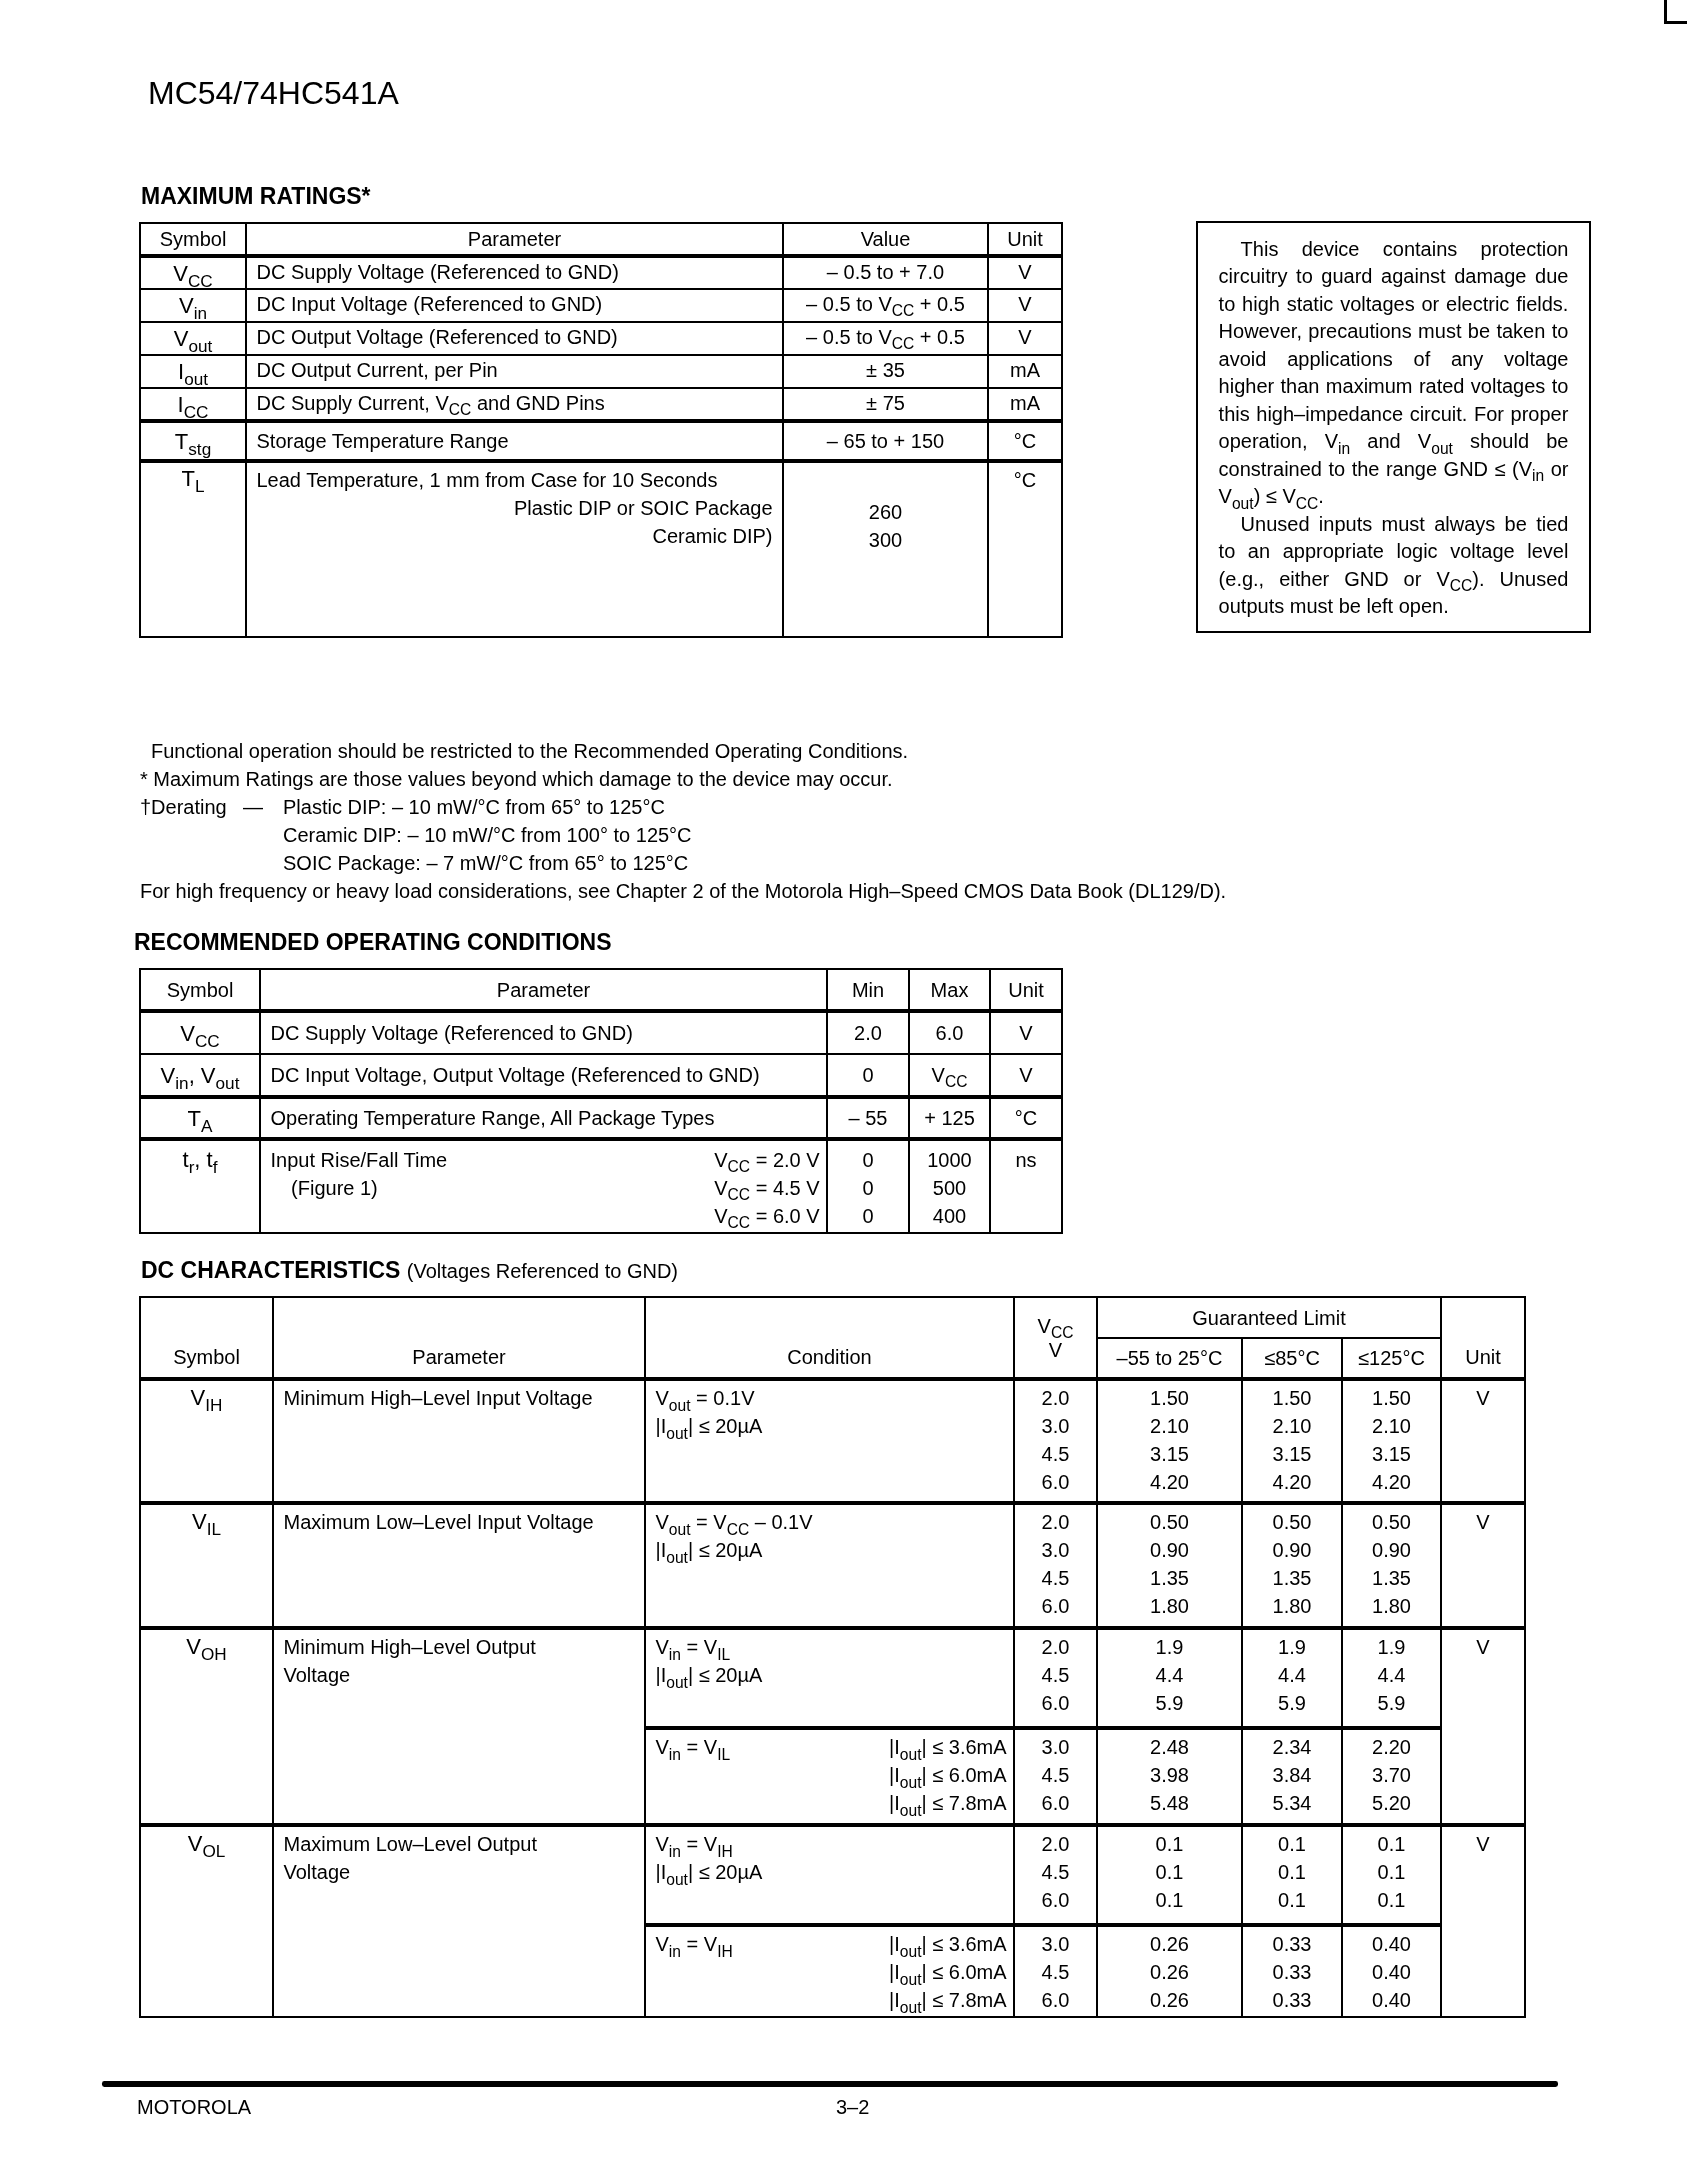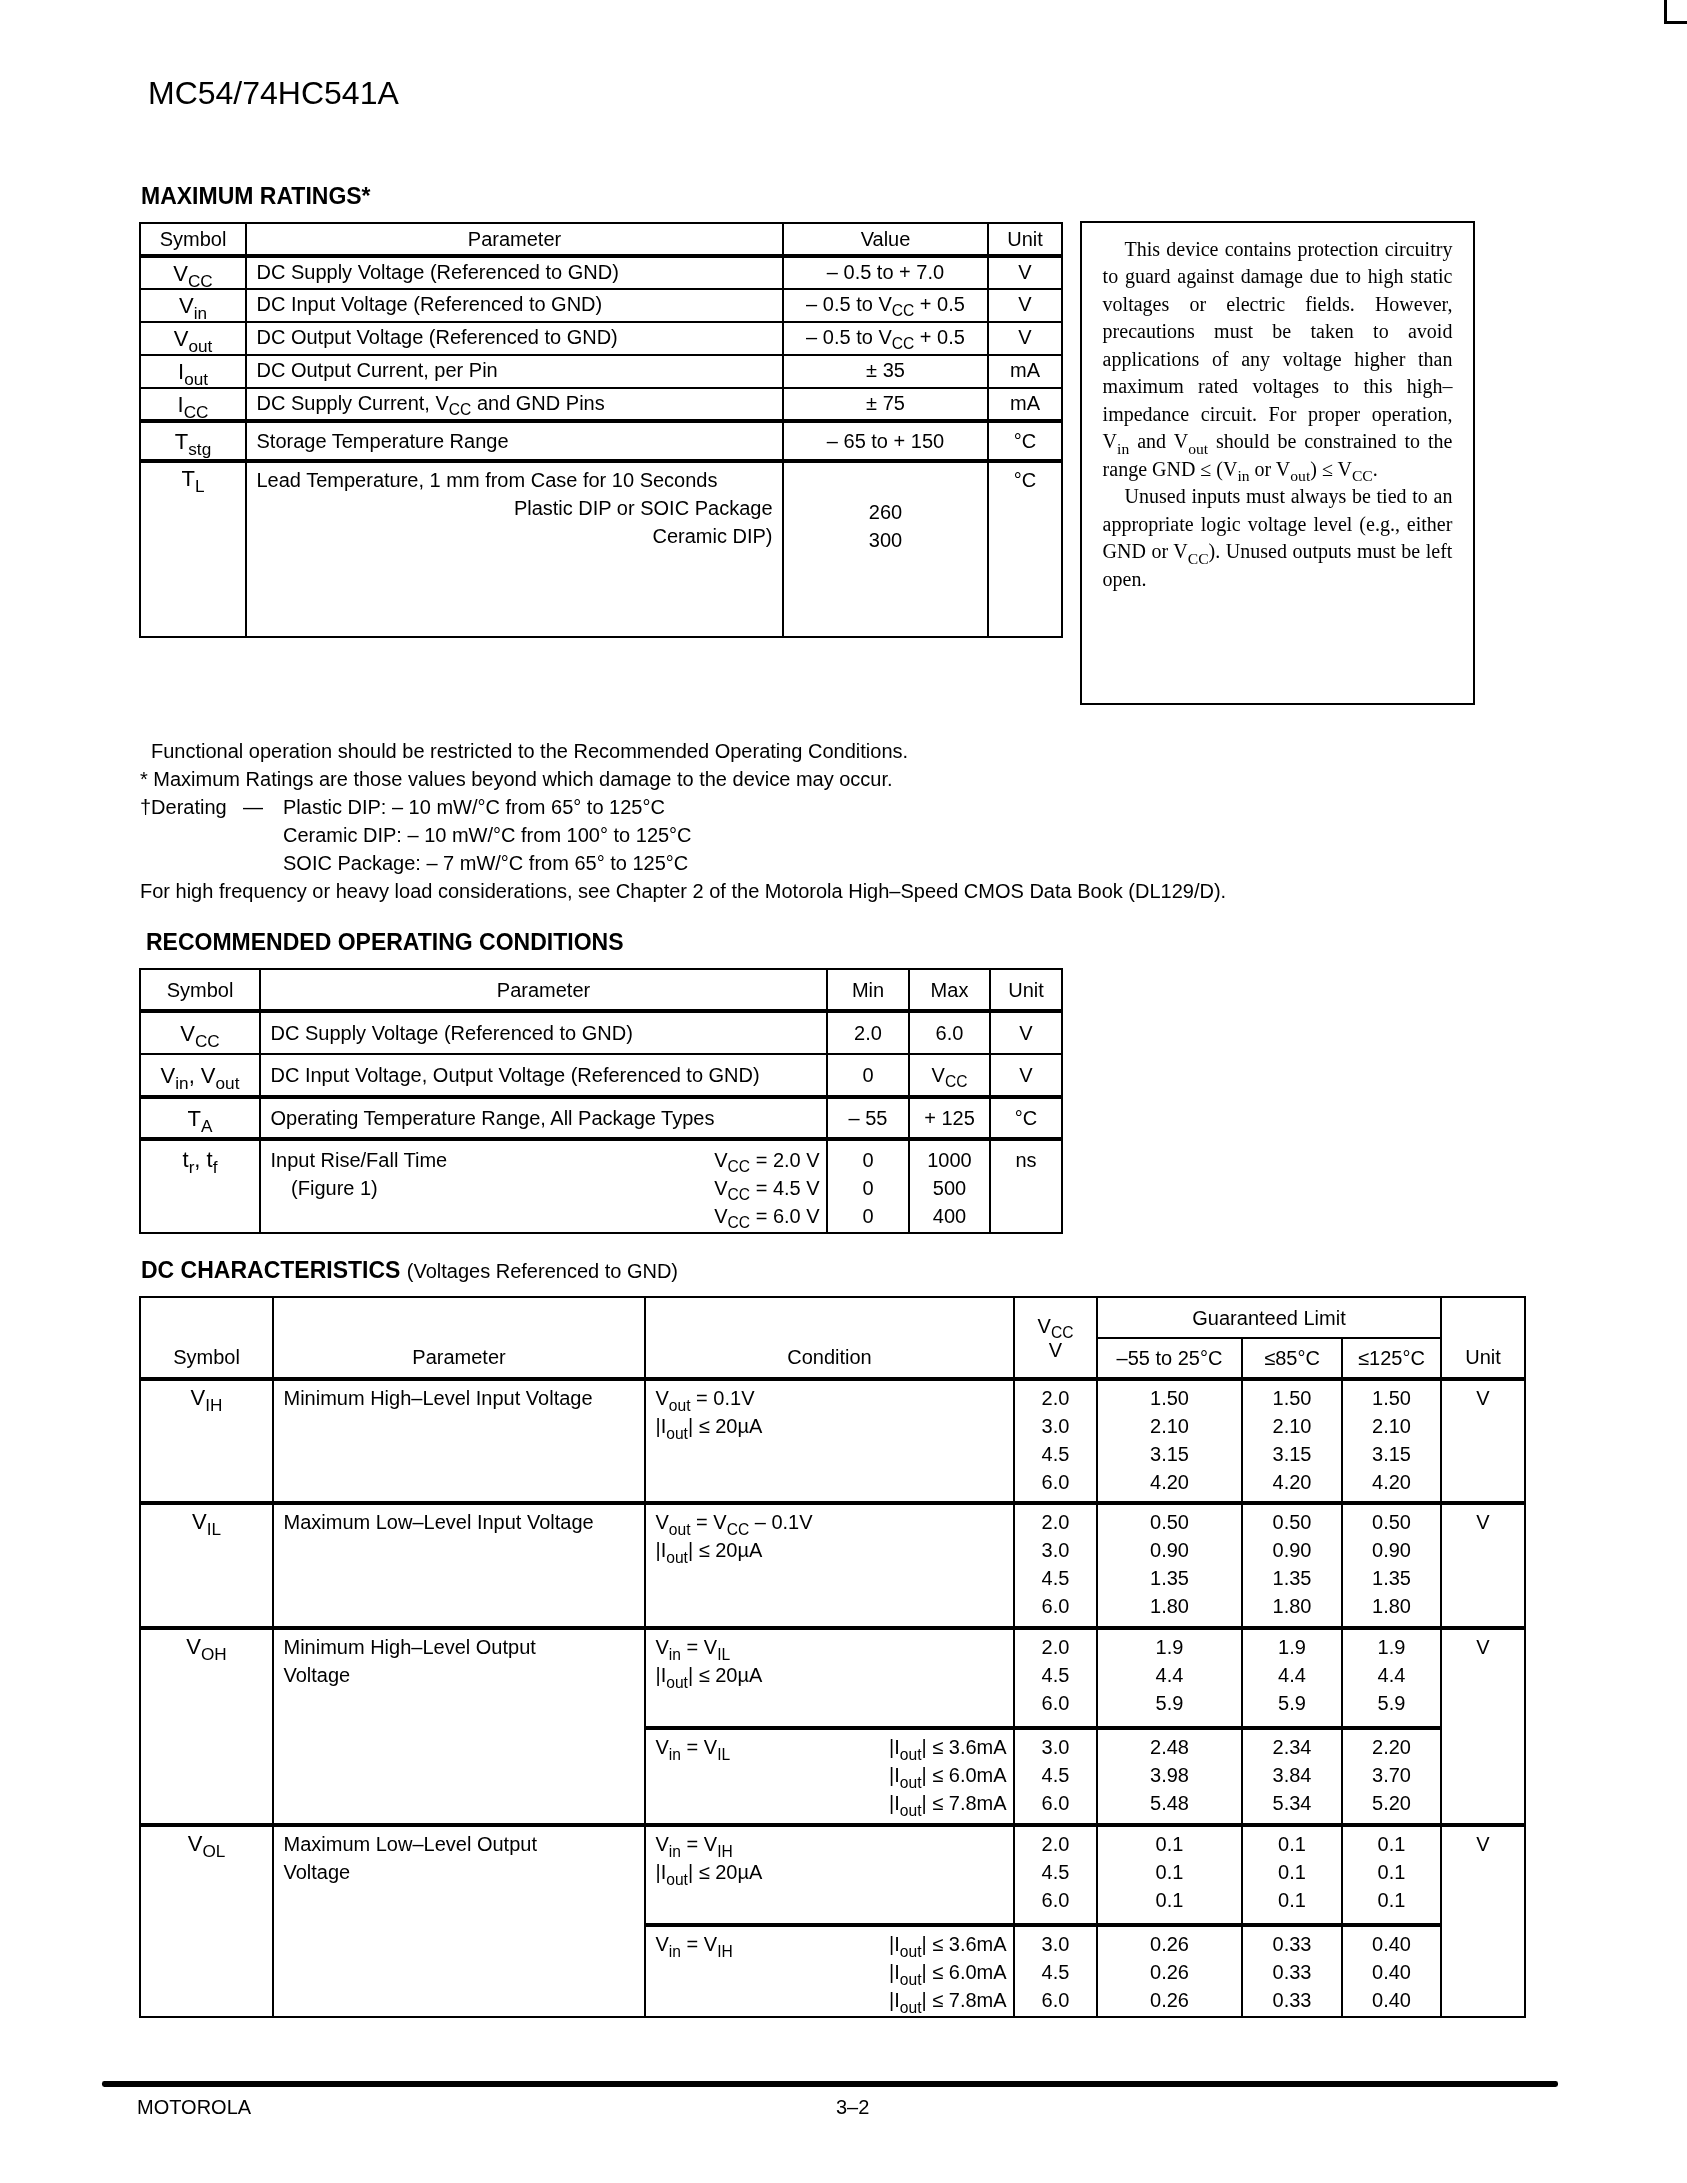--- a/index.html
+++ b/index.html
@@ -11,21 +11,21 @@
   table{border-collapse:collapse;position:absolute;table-layout:fixed;}
   td,th{border:2.4px solid #000;padding:0;font-size:20px;line-height:28px;vertical-align:top;}
   th{font-weight:normal;text-align:center;vertical-align:middle;font-size:20px;}
   .thick-top td{border-top-width:4.8px;}
   .c{text-align:center;}
   .l{text-align:left;padding-left:9.5px;}
   .r{text-align:right;padding-right:9.5px;}
   .sym{font-size:22px;text-align:center;padding-top:1.6px;}
   sub{font-size:0.78em;vertical-align:-0.35em;line-height:0;margin-top:47px;}
   .multi div{height:28px;}
-  .note-box{position:absolute;left:1080px;top:221px;width:395px;height:484px;border:2.4px solid #000;box-sizing:border-box;padding:12.7px 20.6px 0 20.6px;font-size:20px;line-height:27.5px;text-align:justify;font-family:Liberation Serif, serif;}
+  .note-box{position:absolute;left:1196px;top:221px;width:395px;height:412px;border:2.4px solid #000;box-sizing:border-box;padding:12.7px 20.6px 0 20.6px;font-size:20px;line-height:27.5px;text-align:justify;}
   .note-box p{margin:0;text-indent:22px;}
   .footnotes{position:absolute;left:140px;top:737px;font-size:20px;line-height:28px;}
   .footnotes div{white-space:nowrap;}
   .footer-rule{position:absolute;left:102px;top:2081px;width:1456px;height:5.6px;background:#000;border-radius:2.4px;}
   .footer-left{position:absolute;left:137px;top:2096px;font-size:20px;}
   .footer-center{position:absolute;left:836px;top:2096px;font-size:20px;}
   .cond-split{display:flex;justify-content:space-between;padding-left:9.5px;padding-right:6.4px;}
   .cond-split .rcol div{height:28px;text-align:right;}
 </style>
 </head>
@@ -112,21 +112,21 @@
   <div style="padding-left:11px">Functional operation should be restricted to the Recommended Operating Conditions.</div>
   <div>* Maximum Ratings are those values beyond which damage to the device may occur.</div>
   <div>
     <span style="display:inline-block;width:103px">†Derating</span><span style="display:inline-block;width:40px">—</span><span>Plastic DIP: – 10 mW/°C from 65° to 125°C</span>
   </div>
   <div style="padding-left:143px">Ceramic DIP: – 10 mW/°C from 100° to 125°C</div>
   <div style="padding-left:143px">SOIC Package: – 7 mW/°C from 65° to 125°C</div>
   <div>For high frequency or heavy load considerations, see Chapter 2 of the Motorola High–Speed CMOS Data Book (DL129/D).</div>
 </div>
 
-<div class="sec-title" style="left:146px;top:930px;">RECOMMENDED OPERATING CONDITIONS</div>
+<div class="sec-title" style="left:134px;top:930px;">RECOMMENDED OPERATING CONDITIONS</div>
 
 <table style="left:139px;top:968px;width:922px;">
   <colgroup>
       <col style="width:120px">
       <col style="width:567px">
       <col style="width:82px">
       <col style="width:81px">
       <col style="width:72px">
     </colgroup>
   <tbody>

